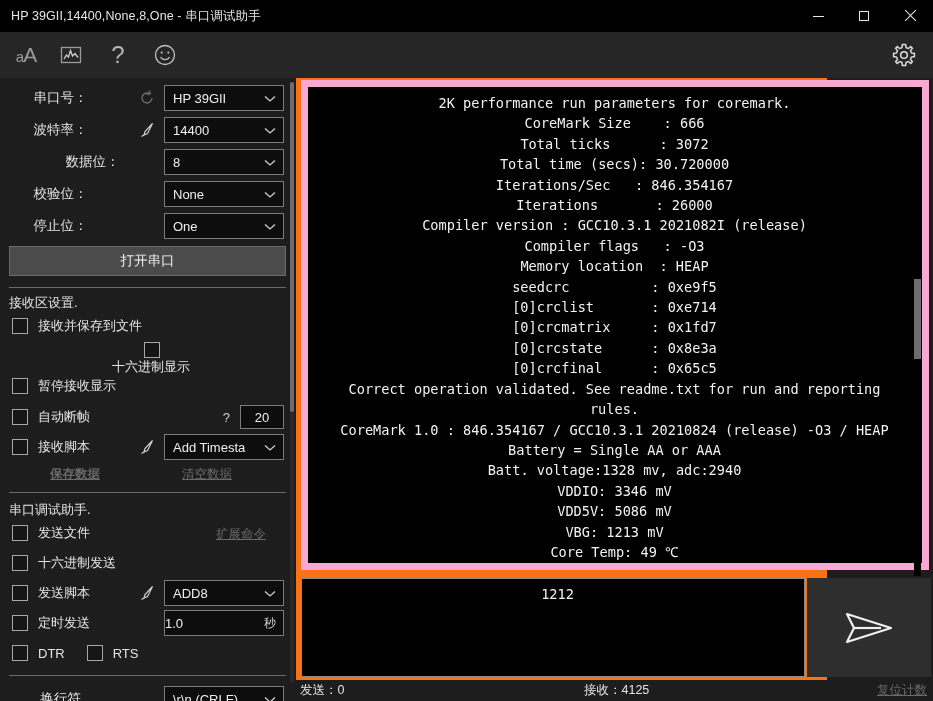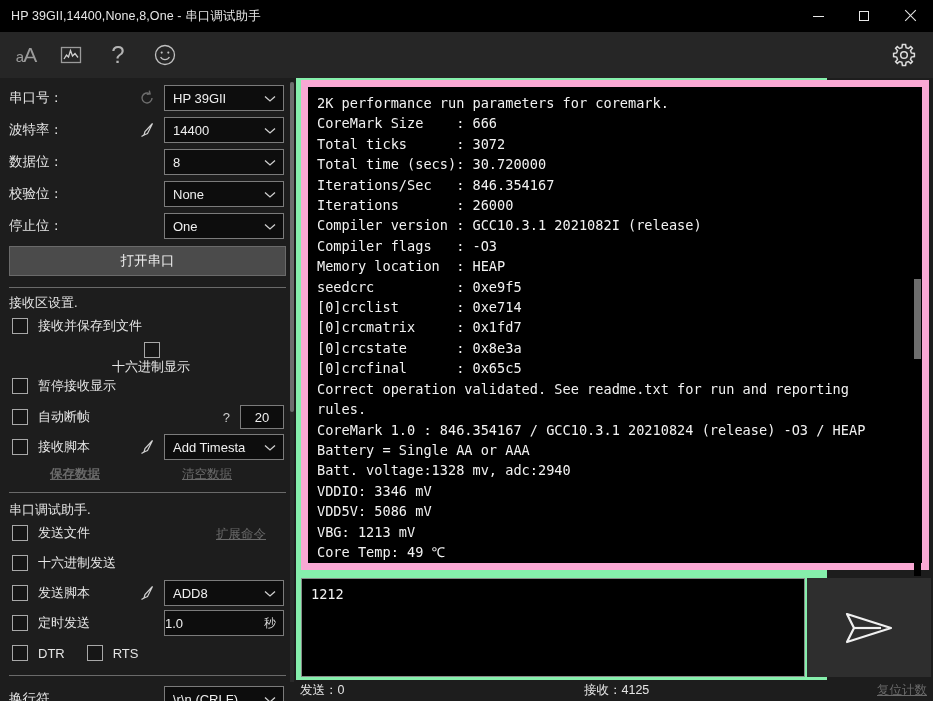--- a/index.html
+++ b/index.html
@@ -2,21 +2,21 @@
 <html><head>
 <meta charset="utf-8">
 <style>
   * { box-sizing: border-box; margin: 0; padding: 0; }
   html, body {
     width: 933px; height: 701px;
     background: #1d1d1d;
     font-family: "Liberation Sans", sans-serif;
     overflow: hidden;
   }
-  #app { position: relative; width: 827px; height: 701px; background: #86efac; }
+  #app { position: relative; width: 827px; height: 701px; background: #f97316; text-align: center; }
 
   
   .titlebar {
     position: absolute; top: 0; left: 0; width: 933px; height: 32px;
     background: #000000; display: flex; align-items: center;
   }
   .titlebar-title {
     color: #e6e6e6; font-size: 12.5px; padding-left: 11px;
     white-space: nowrap; letter-spacing: .1px;
   }
@@ -254,21 +254,21 @@
         </svg>
       </span>
       <div class="combo">
         <span>14400</span>
         <svg class="chev-svg" width="12" height="8" viewBox="0 0 12 8">
           <polyline points="1,1.5 6,6 11,1.5" fill="none" stroke="#cfcfcf" stroke-width="1.3"></polyline>
         </svg>
       </div>
     </div>
 
-    <div class="row" style="top:68px;">
+    <div class="row" style="top:68px;padding-left:32px;">
       <span class="row-label">数据位：</span>
       <div class="combo">
         <span>8</span>
         <svg class="chev-svg" width="12" height="8" viewBox="0 0 12 8">
           <polyline points="1,1.5 6,6 11,1.5" fill="none" stroke="#cfcfcf" stroke-width="1.3"></polyline>
         </svg>
       </div>
     </div>
 
     <div class="row" style="top:100px;">

